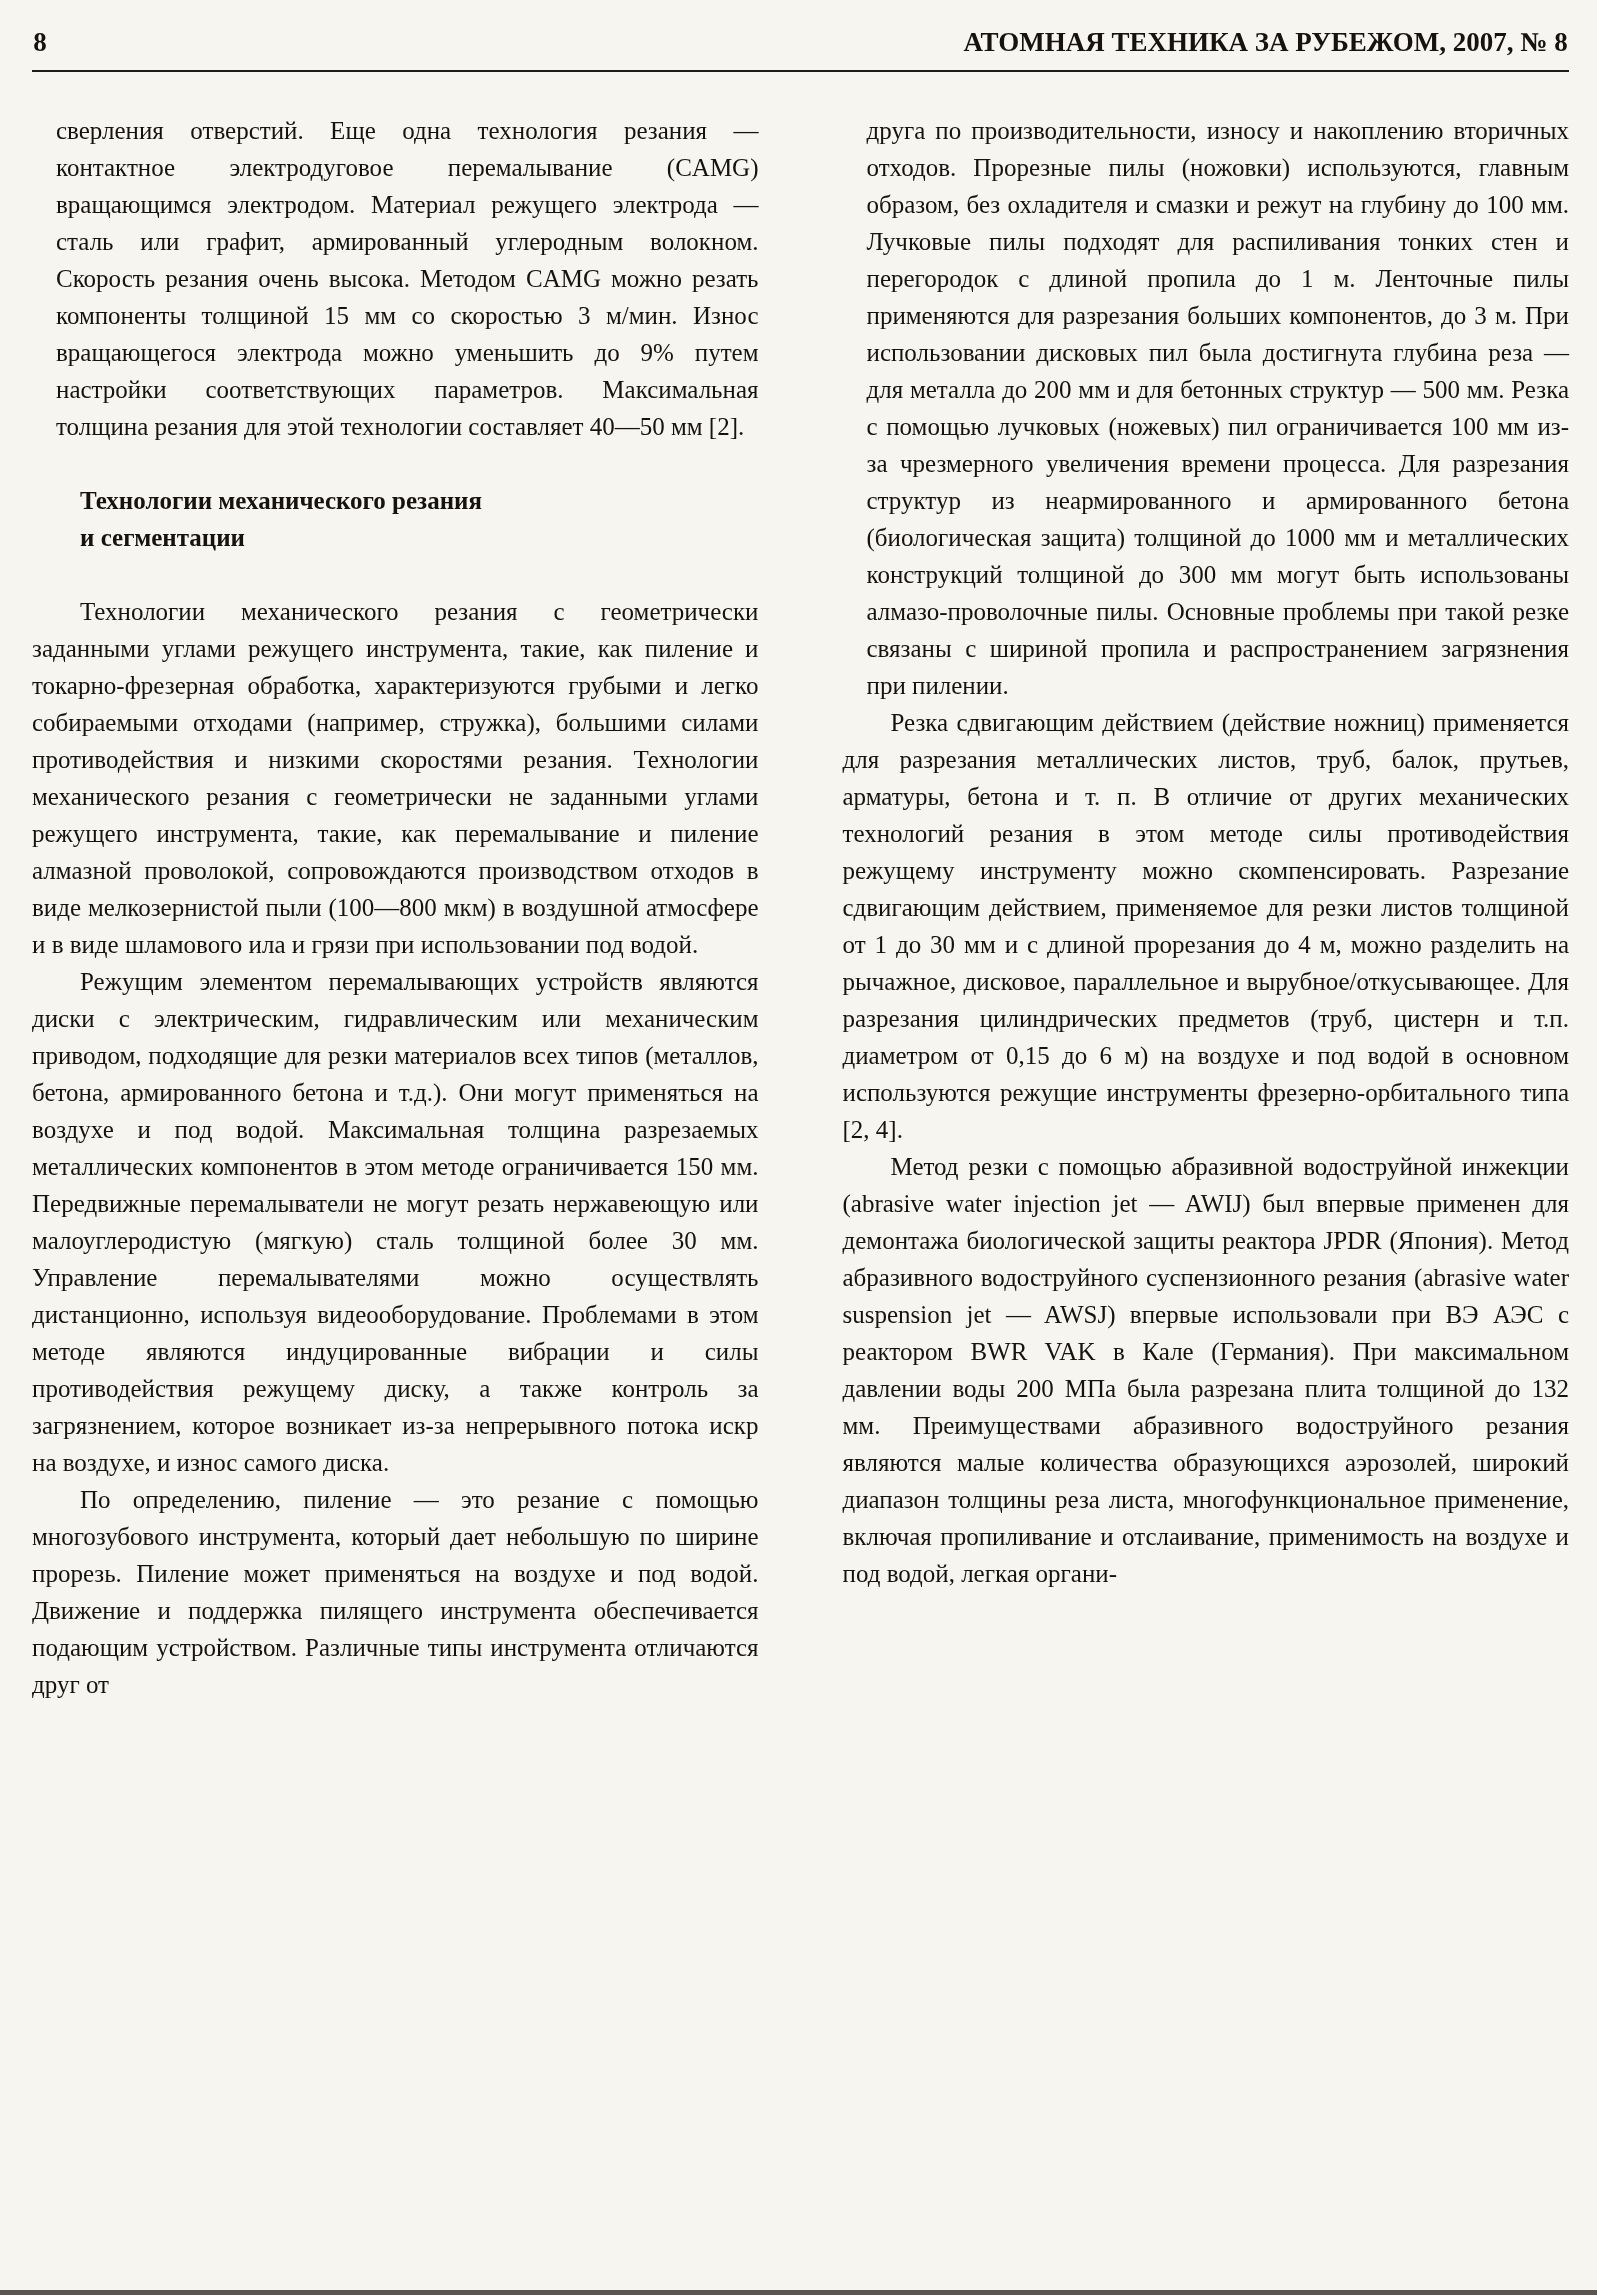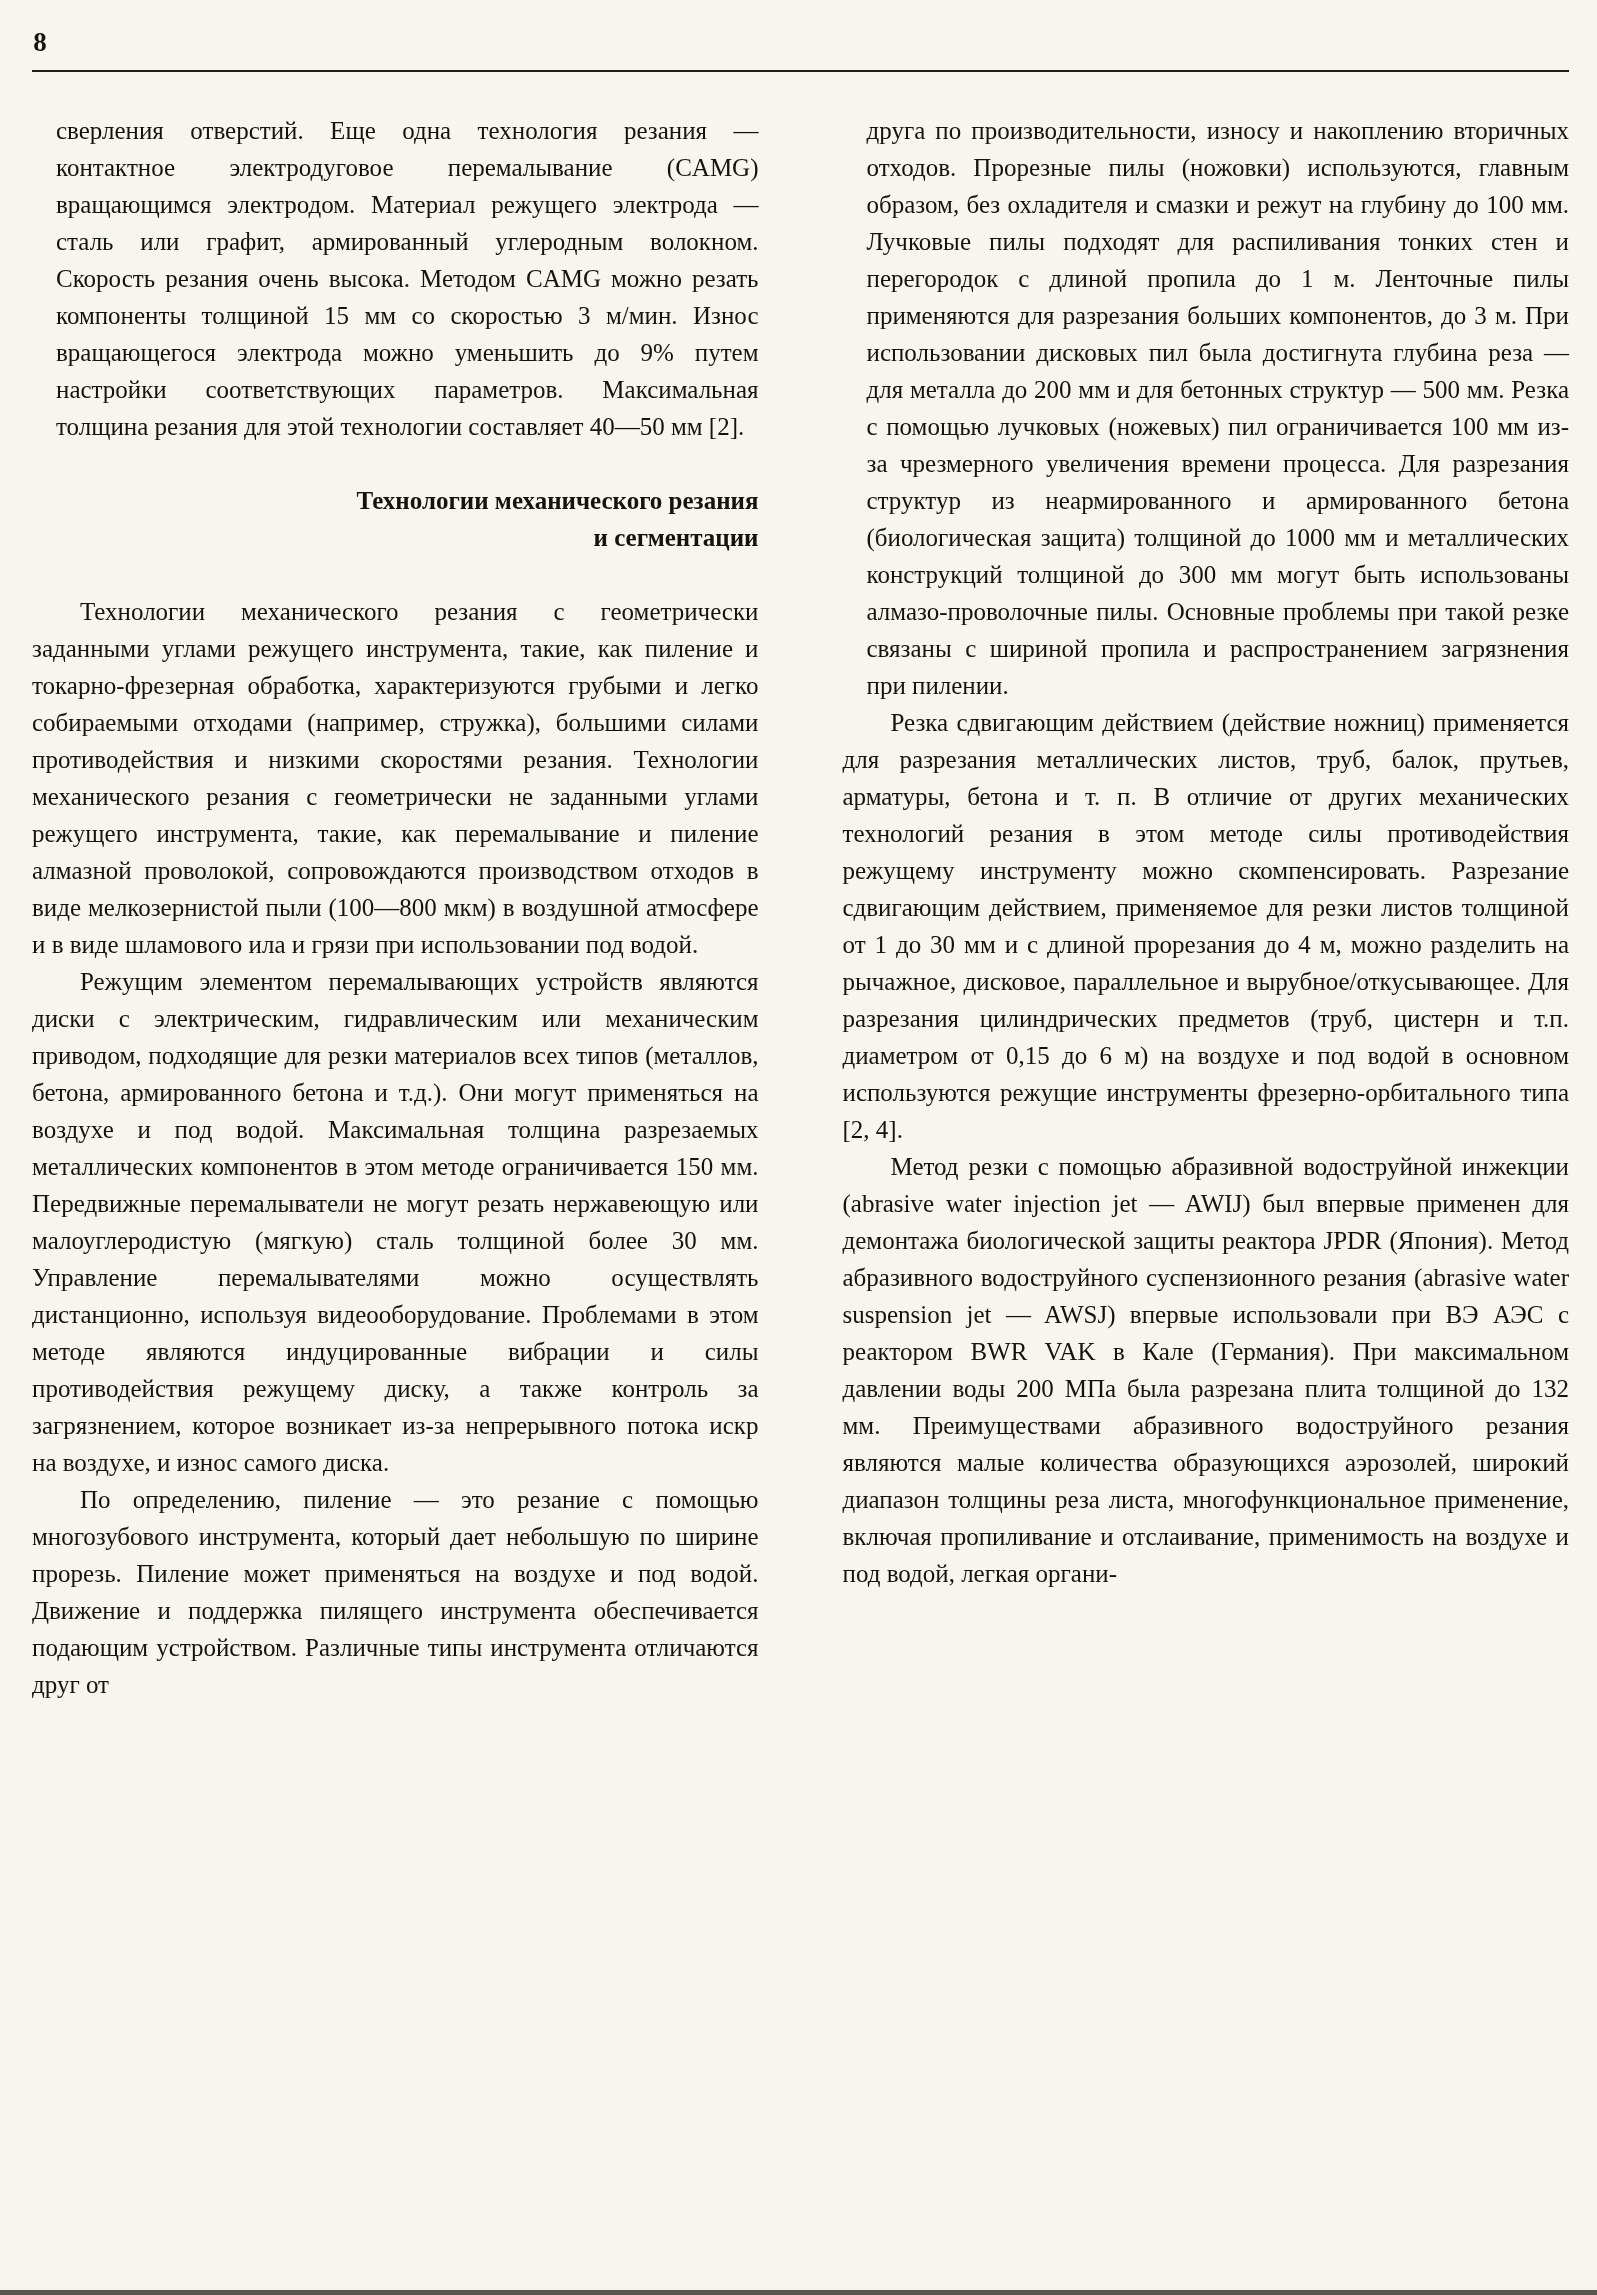--- a/index.html
+++ b/index.html
@@ -51,41 +51,42 @@
   .para.no-indent {
     text-indent: 0;
     margin-left: 24px;
   }
   .heading {
     margin: 37px 0 37px 0;
     padding-left: 48px;
     font-size: 25px;
     line-height: 37px;
     font-weight: bold;
-    text-align: right;
+    text-align: left;
     white-space: pre-line;
     -webkit-hyphens: none;
     hyphens: none;
   }
   .scan-edge {
     position: absolute;
     left: 0;
     right: 0;
     bottom: 0;
     height: 4.7px;
     background: #5a564f;
   }
 </style>
 </head>
 <body>
 
 <div class="page">
 
   <header class="page-header">
     <span class="page-num">8</span>
+    <span class="journal-title">АТОМНАЯ ТЕХНИКА ЗА РУБЕЖОМ, 2007, № 8</span>
   </header>
 
   <div class="header-rule"></div>
 
   <main class="columns">
 
     <section class="column">
       <p class="para no-indent">сверления отверстий. Еще одна технология резания — контактное электродуговое перемалывание (CAMG) вращающимся электродом. Материал режущего электрода — сталь или графит, армированный углеродным волокном. Скорость резания очень высока. Методом CAMG можно резать компоненты толщиной 15 мм со скоростью 3 м/мин. Износ вращающегося электрода можно уменьшить до 9% путем настройки соответствующих параметров. Максимальная толщина резания для этой технологии составляет 40—50 мм [2].</p>
       <h2 class="heading">Технологии механического резания
 и сегментации</h2>

